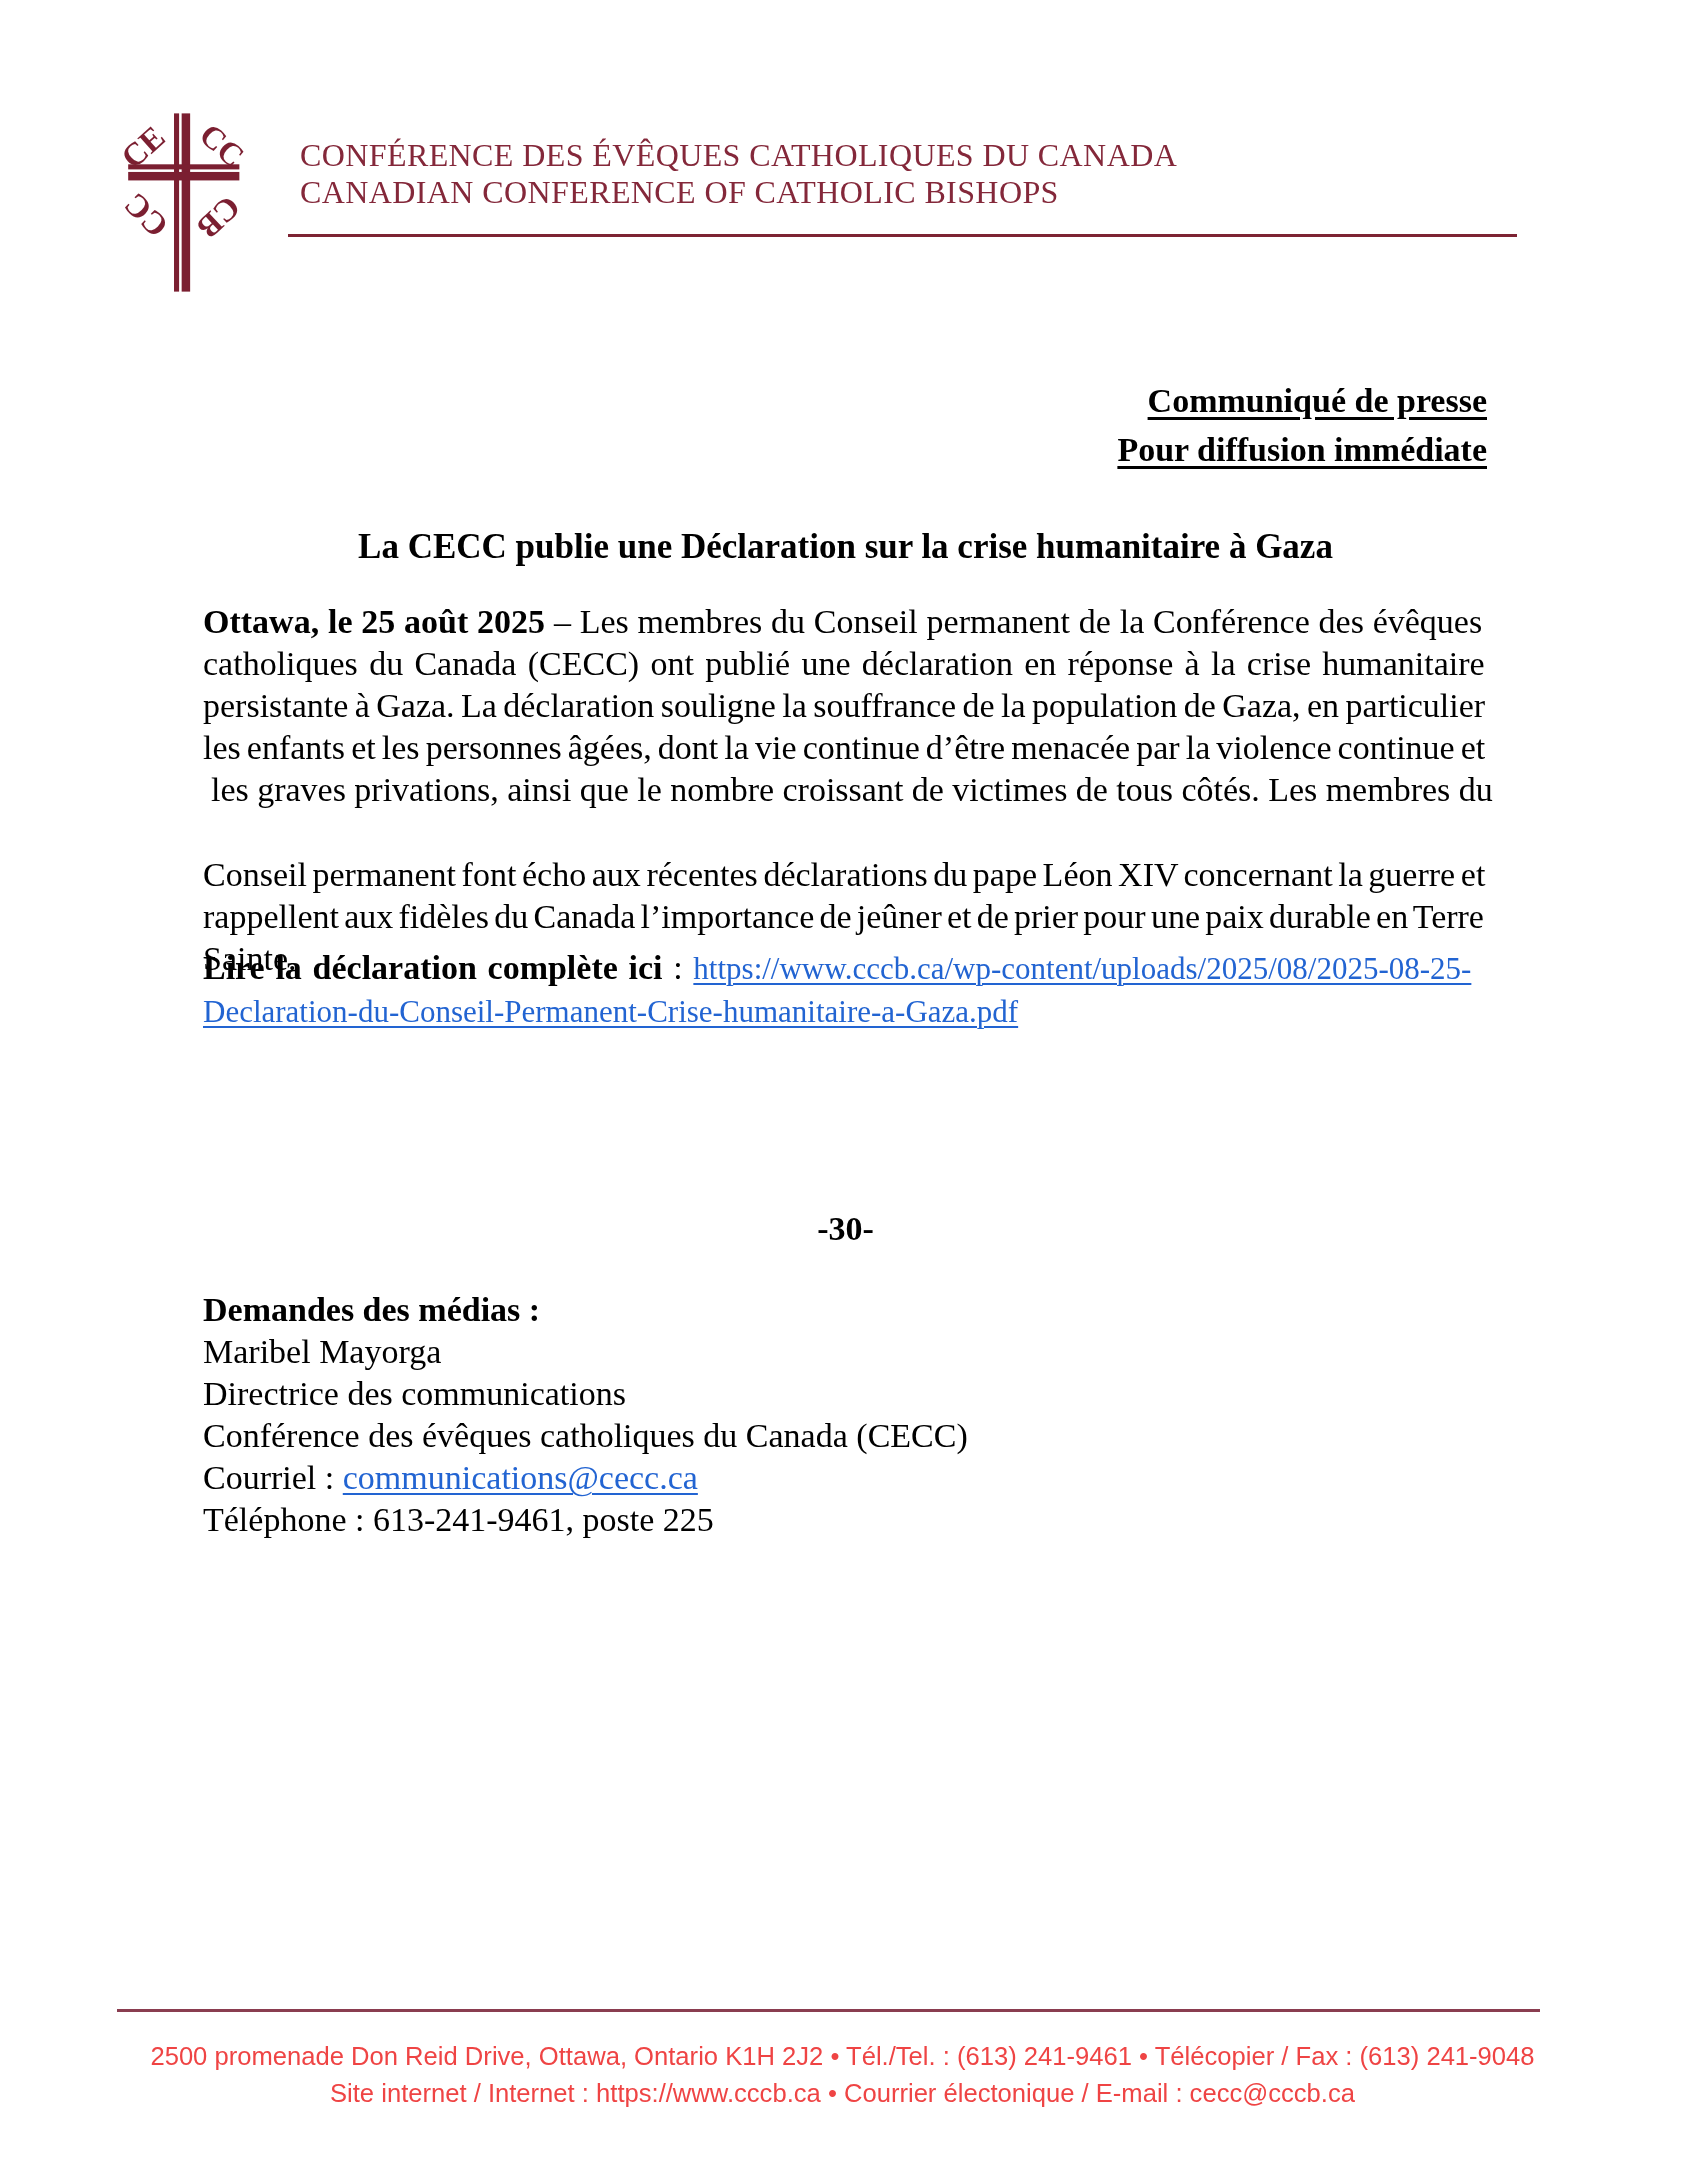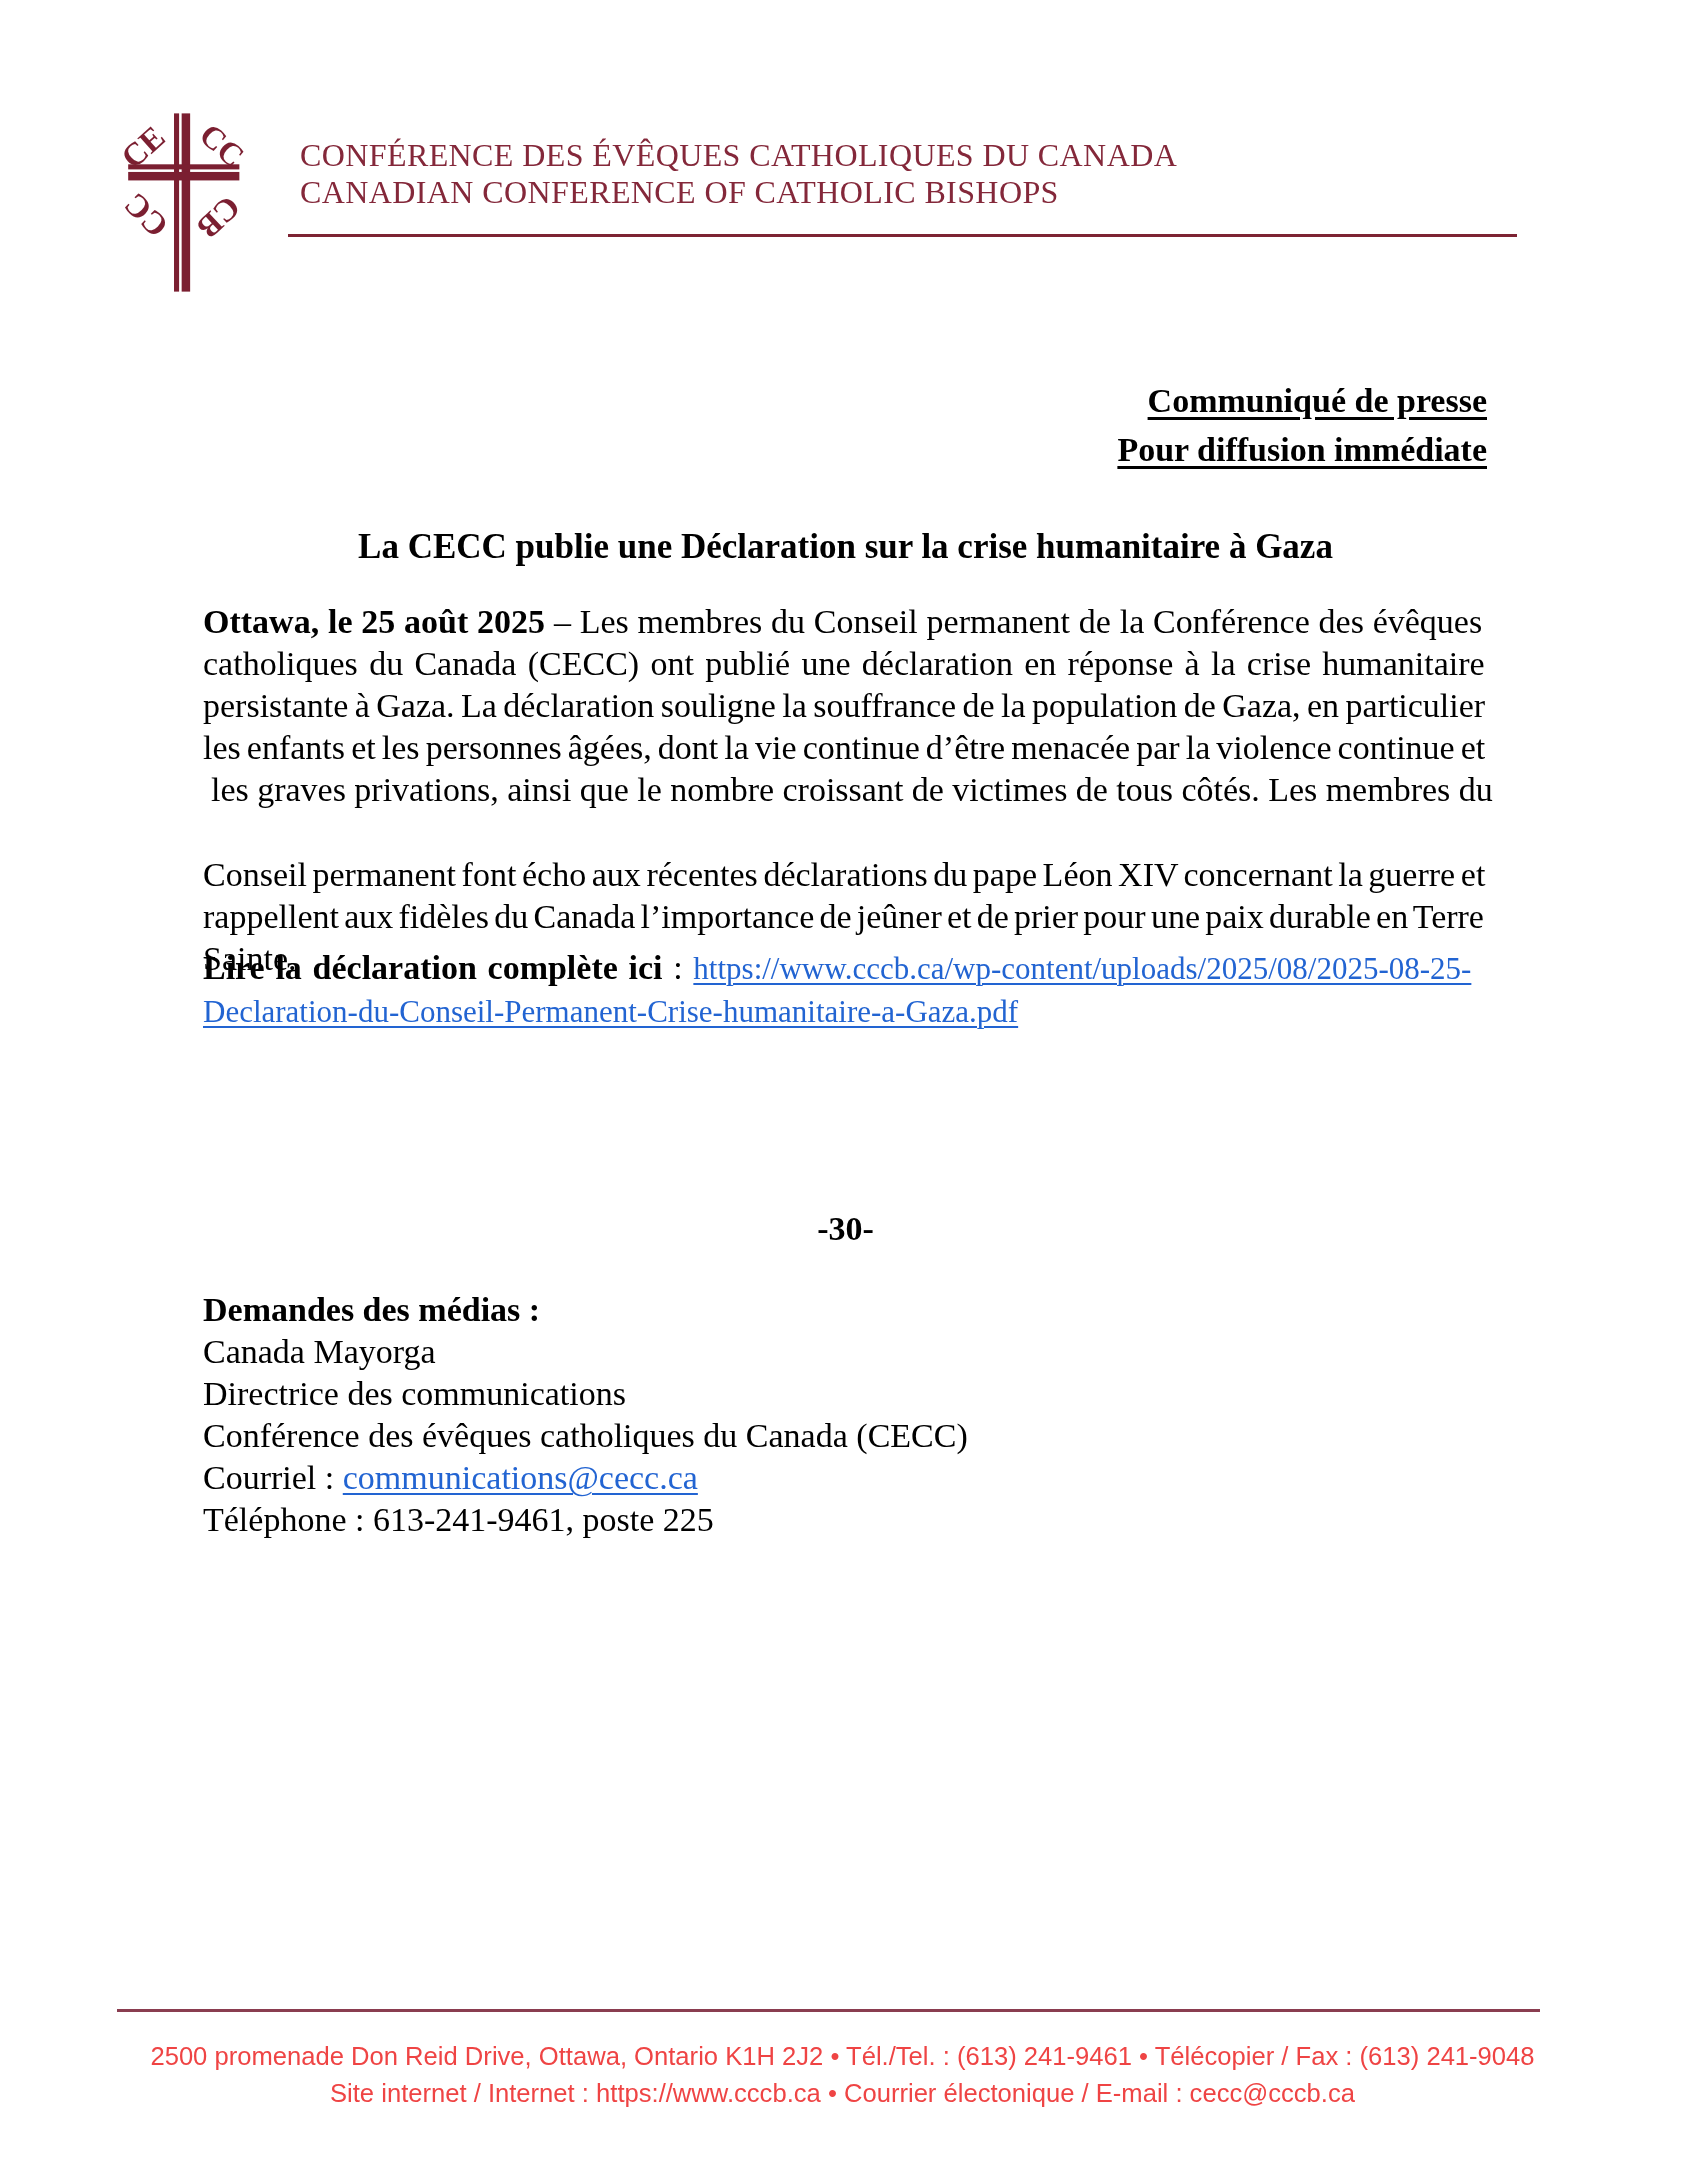--- a/index.html
+++ b/index.html
@@ -142,21 +142,21 @@
     </div>
     <div class="final">
       <a class="link">Declaration-du-Conseil-Permanent-Crise-humanitaire-a-Gaza.pdf</a>
     </div>
   </div>
 
   <div class="end-mark">-30-</div>
 
   <div class="media-block">
     <div class="b">Demandes des médias :</div>
-    <div>Canada Mayorga</div>
+    <div>Maribel Mayorga</div>
     <div>Directrice des communications</div>
     <div>Conférence des évêques catholiques du Canada (CECC)</div>
     <div>
       <span>Courriel : </span><a class="link">communications@cecc.ca</a>
     </div>
     <div>Téléphone : 613-241-9461, poste 225</div>
   </div>
 
   <div class="footer-rule"></div>
   <div class="footer-text">

